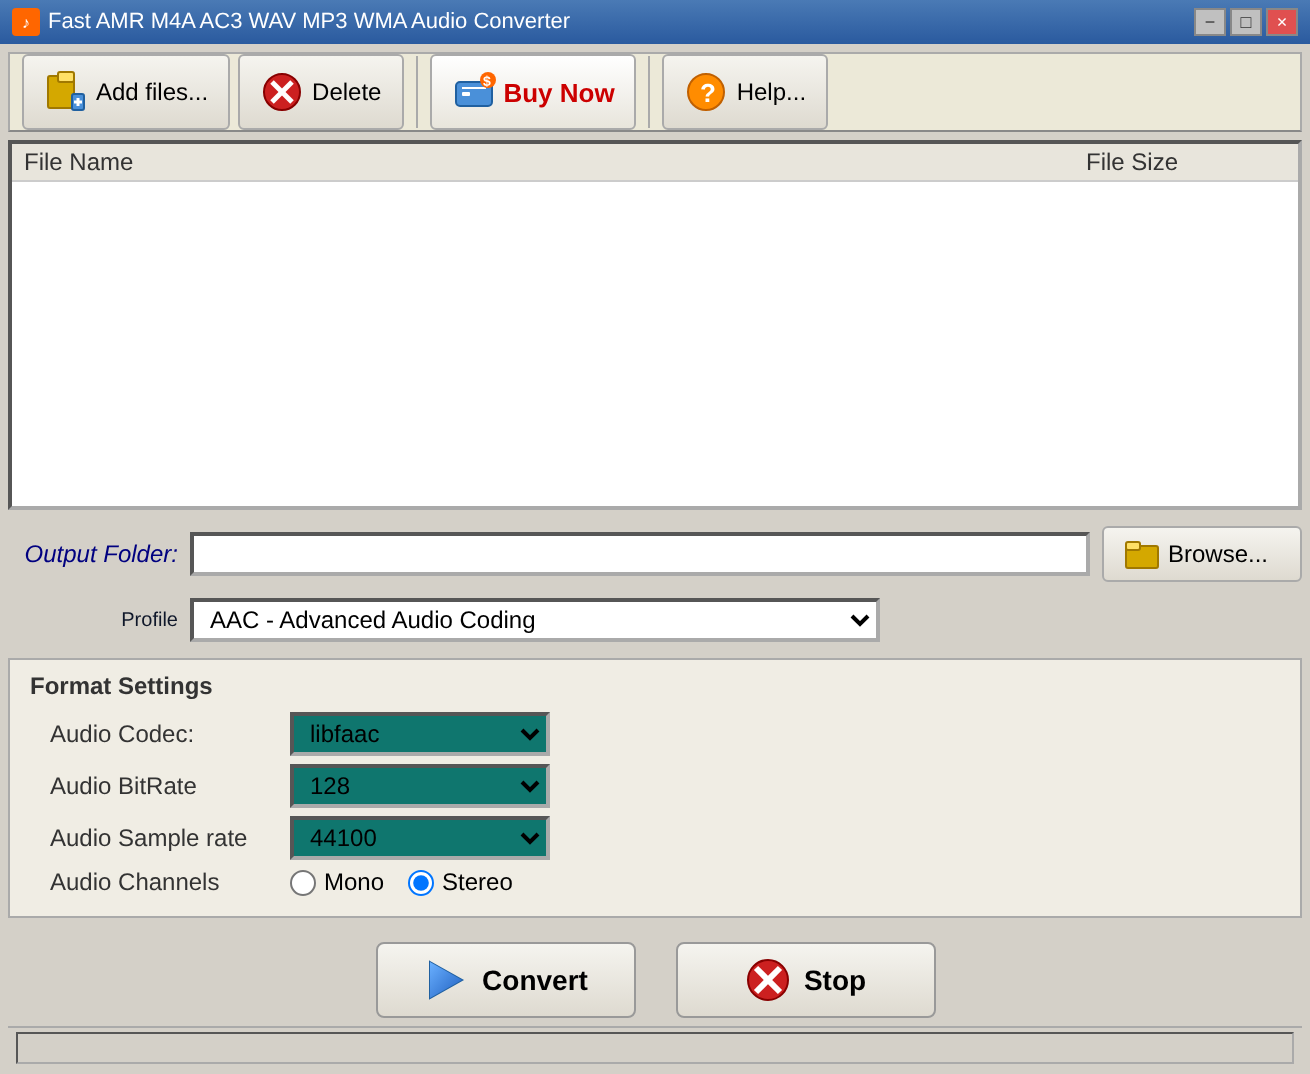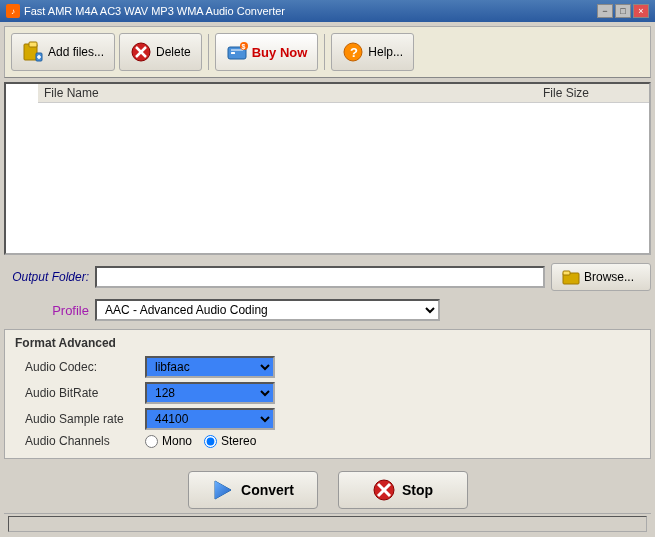--- a/index.html
+++ b/index.html
@@ -68,21 +68,21 @@
 
     
     .toolbar {
       background: #ece9d8;
       border: 1px solid #aaa;
       border-bottom: 1px solid #888;
       padding: 4px 6px;
       display: flex;
       align-items: center;
       gap: 4px;
-      height: 52px;
+      height: 40px;
     }
     .toolbar-btn {
       display: flex;
       align-items: center;
       gap: 4px;
       padding: 4px 10px;
       background: linear-gradient(to bottom, #f5f4ef, #dedad0);
       border: 1px solid #aaa;
       border-radius: 3px;
       cursor: pointer;
@@ -104,21 +104,20 @@
       margin: 0 2px;
     }
 
     
     .file-list-container {
       flex: 1;
       background: white;
       border: 2px inset #aaa;
       margin: 4px 0;
       overflow: hidden;
-      padding-left: 32px;
     }
     .file-list-header {
       display: flex;
       background: #e8e5dc;
       border-bottom: 1px solid #ccc;
       padding: 2px 6px;
     }
     .file-list-header .col-name {
       flex: 1;
       font-size: 12px;
@@ -171,22 +170,22 @@
     }
 
     
     .profile-row {
       display: flex;
       align-items: center;
       margin: 4px 0;
       gap: 6px;
     }
     .profile-label {
-      color: #a21caf;
-      font-size: 13px;
+      color: #0f172a;
+      font-size: 10px;
       width: 85px;
       text-align: right;
     }
     .profile-select {
       width: 345px;
       height: 22px;
       border: 2px inset #aaa;
       background: white;
       font-size: 12px;
       padding: 1px 4px;
@@ -213,21 +212,21 @@
     .format-row-label {
       width: 130px;
       font-size: 12px;
       color: #333;
       padding-left: 10px;
     }
     .format-select {
       width: 130px;
       height: 22px;
       border: 2px inset #aaa;
-      background: #3b82f6;
+      background: #0f766e;
       font-size: 12px;
       padding: 1px 4px;
     }
 
     
     .radio-group {
       display: flex;
       align-items: flex-start;
       gap: 12px;
     }
@@ -369,21 +368,21 @@
     <select class="profile-select">
       <option>AAC - Advanced Audio Coding</option>
       <option>MP3 - MPEG Audio Layer 3</option>
       <option>WAV - Waveform Audio</option>
       <option>WMA - Windows Media Audio</option>
       <option>AC3 - Dolby Digital</option>
     </select>
   </div>
 
   <div class="format-box">
-    <div class="format-box-title">Format Advanced</div>
+    <div class="format-box-title">Format Settings</div>
 
     <div class="format-row">
       <span class="format-row-label">Audio Codec:</span>
       <select class="format-select">
         <option>libfaac</option>
         <option>aac</option>
         <option>mp3lame</option>
       </select>
     </div>
 

